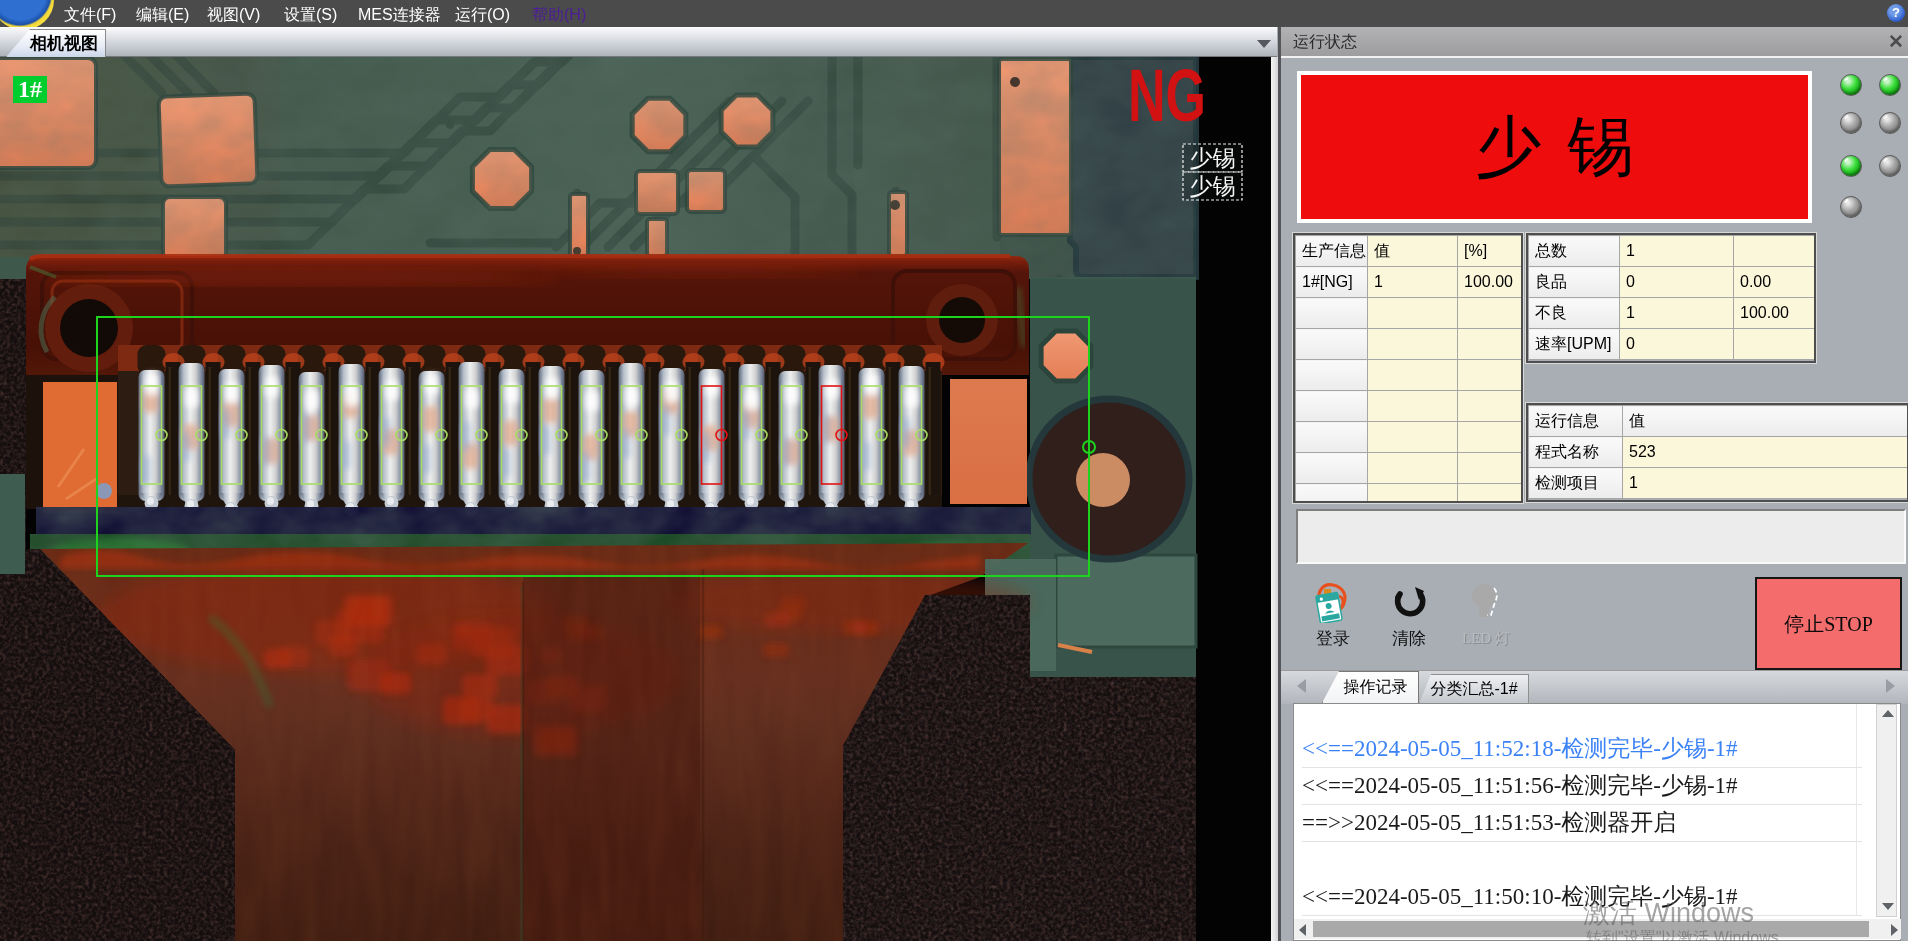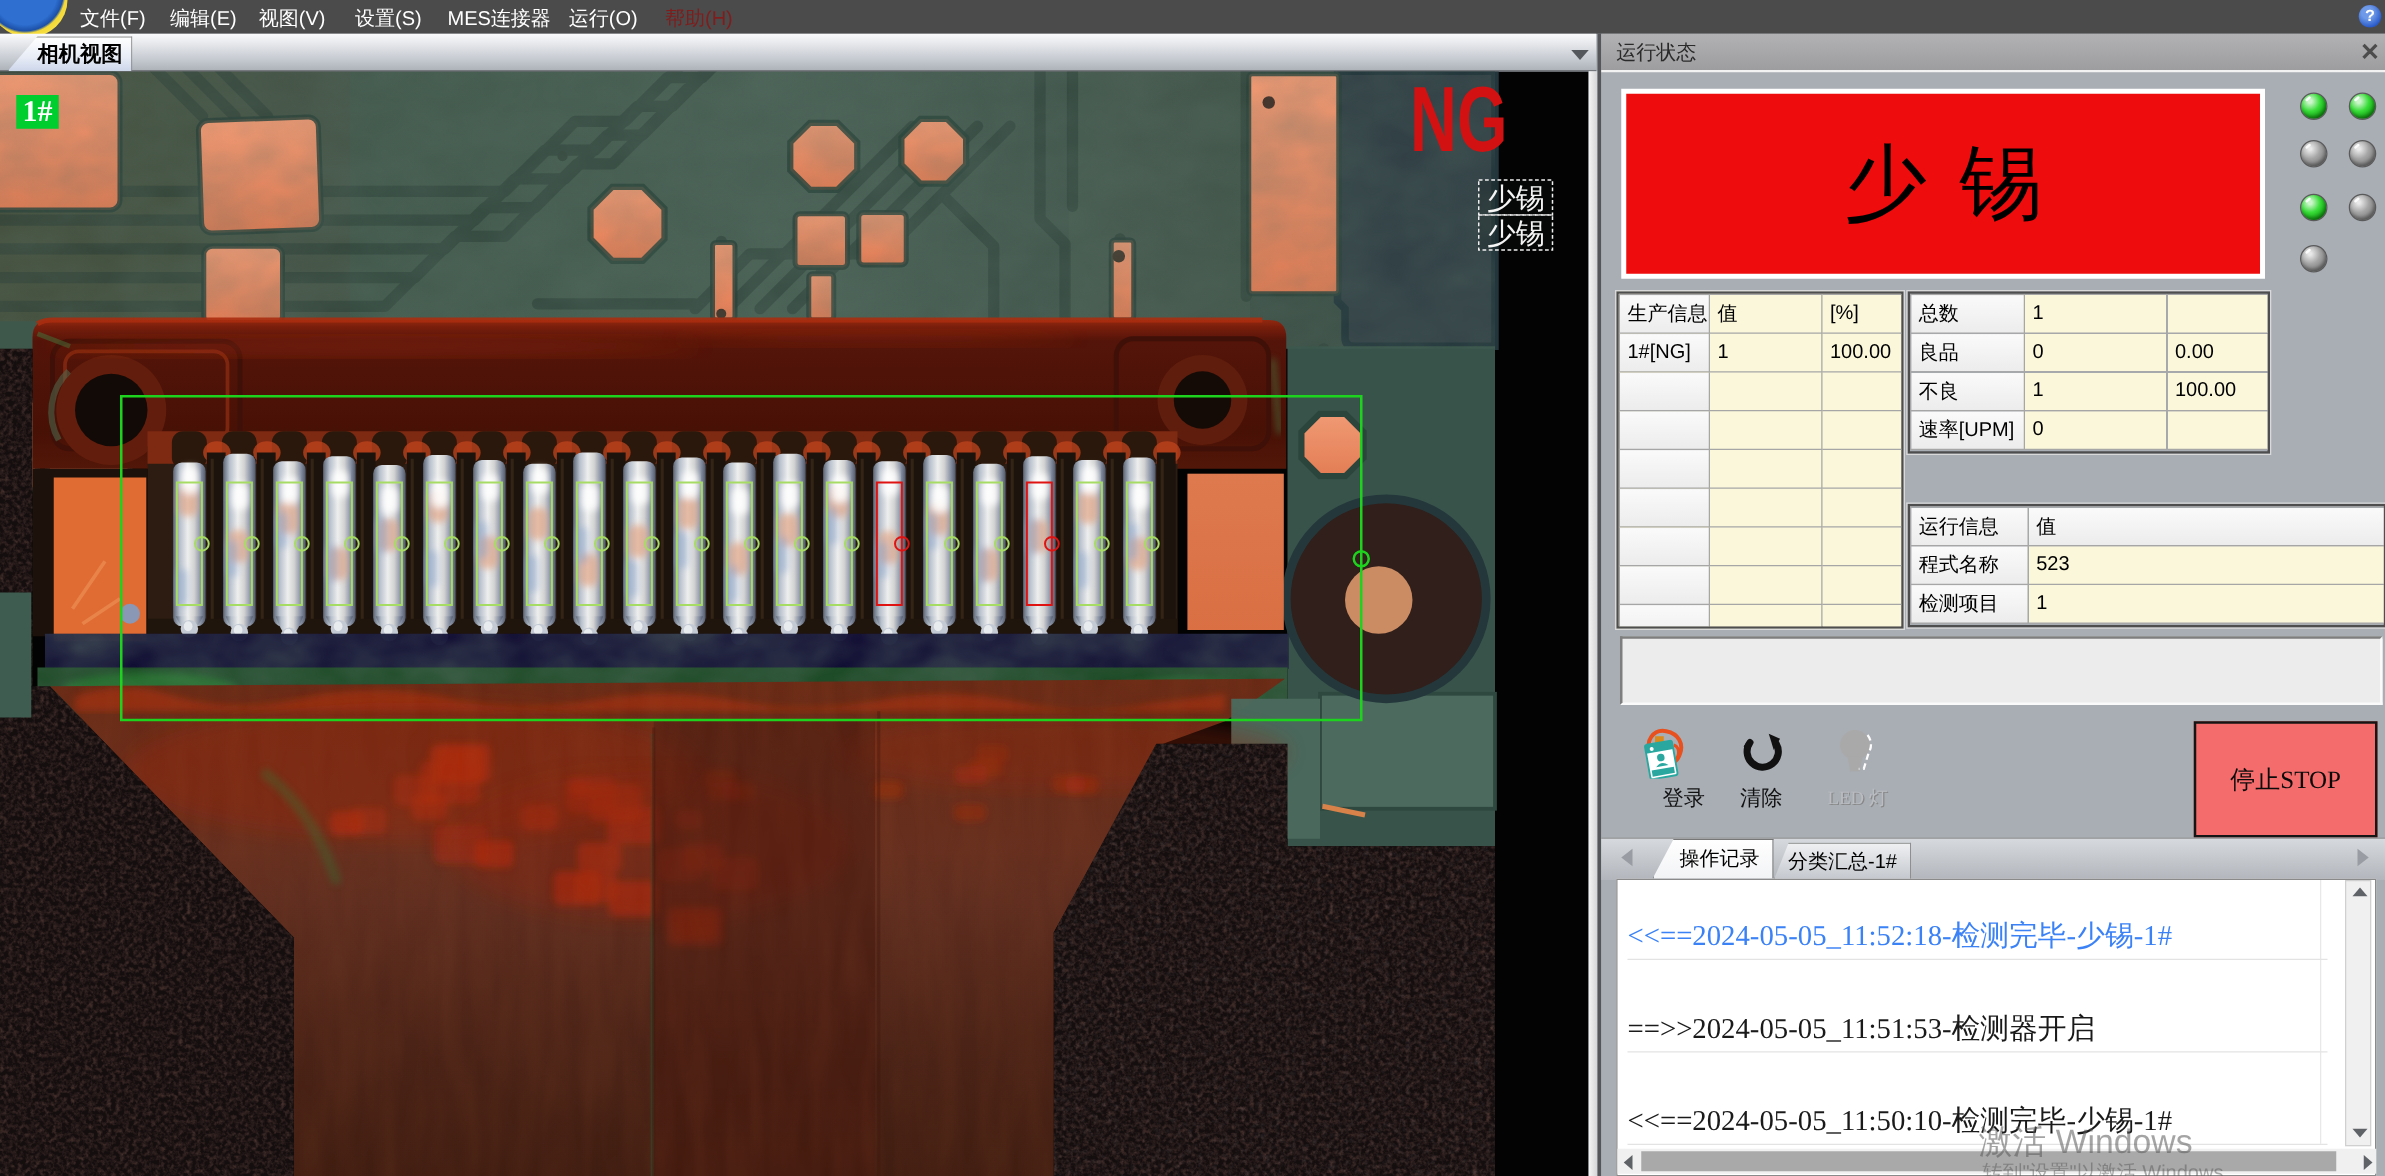--- a/index.html
+++ b/index.html
@@ -525,21 +525,21 @@
       </svg>
     </div>
     <div style="position:absolute;left:0;top:0;width:1908px;height:27px;background:#4b4b4b;"></div>
     <div style="position:absolute;left:-8px;top:-30px;width:62px;height:60px;border-radius:50%;background:radial-gradient(circle at 45% 40%, #2e6fd0 0 52%, #1c50a8 62%, #f2d838 66%, #ffe84a 80%, #c89f15 93%, rgba(120,90,10,0) 97%);"></div>
     <div style="position:absolute;left:64px;top:5px;font-size:16px;color:#fff;">文件(F)</div>
     <div style="position:absolute;left:136px;top:5px;font-size:16px;color:#fff;">编辑(E)</div>
     <div style="position:absolute;left:207px;top:5px;font-size:16px;color:#fff;">视图(V)</div>
     <div style="position:absolute;left:284px;top:5px;font-size:16px;color:#fff;">设置(S)</div>
     <div style="position:absolute;left:358px;top:5px;font-size:16px;color:#fff;">MES连接器</div>
     <div style="position:absolute;left:455px;top:5px;font-size:16px;color:#fff;">运行(O)</div>
-    <div style="position:absolute;left:532px;top:5px;font-size:16px;color:#7f1d1d;">帮助(H)</div>
+    <div style="position:absolute;left:532px;top:5px;font-size:16px;color:#4c1d95;">帮助(H)</div>
     <div style="position:absolute;left:1887px;top:4px;width:18px;height:18px;border-radius:50%;background:radial-gradient(circle at 40% 35%, #6f9ae8 0 30%, #2456c8 75%, #9ec0f5);color:#fff;font-size:13px;font-weight:bold;text-align:center;line-height:18px;">?</div>
     <div style="position:absolute;left:0;top:27px;width:1277px;height:30px;background:linear-gradient(#fbfbfc,#c6cad1 70%,#aeb2b9);border-bottom:1px solid #75787c;box-sizing:border-box;"></div>
     <div style="position:absolute;left:1257px;top:40px;width:0;height:0;border-left:7px solid transparent;border-right:7px solid transparent;border-top:8px solid #55585c;"></div>
     <div style="position:absolute;left:6px;top:29px;width:100px;height:28px;background:linear-gradient(#ffffff,#e7ecf6 60%,#ccd6ea);border:1px solid #8a8a8a;border-bottom:none;clip-path:polygon(24px 0,100% 0,100% 100%,0 100%);box-sizing:border-box;display:flex;align-items:center;justify-content:center;padding-left:16px;font-size:17px;font-weight:bold;color:#000;">相机视图</div>
     <div style="position:absolute;left:1271px;top:57px;width:7px;height:884px;background:linear-gradient(90deg,#f5f5f5,#d4d4d6);"></div>
     <div style="position:absolute;left:1278px;top:27px;width:3px;height:914px;background:#55565a;"></div>
     <div style="position:absolute;left:1281px;top:27px;width:627px;height:29px;background:linear-gradient(#b2b2b4,#9d9da0);border-bottom:2px solid #f2f2f2;">
       <div style="position:absolute;left:12px;top:5px;font-size:16px;color:#2a2a2a;">运行状态</div>
       <div style="position:absolute;right:4px;top:3px;font-size:19px;color:#4c4c4c;font-weight:bold;">✕</div>
     </div>
@@ -689,35 +689,36 @@
     <svg style="position:absolute;left:1392px;top:585px;" width="36" height="34" viewBox="0 0 36 34">
       <path d="M 29,10 A 12.5 12.5 0 1 1 8,9" fill="none" stroke="#111" stroke-width="5.6" stroke-linecap="round"></path>
       <path d="M 23,2 L 32,6 L 27,15 Z" fill="#111"></path>
       <path d="M 3,12 a 3 3 0 1 0 2,-3" fill="#111"></path>
     </svg>
     <svg style="position:absolute;left:1470px;top:582px;" width="30" height="44" viewBox="0 0 30 44">
       <circle cx="14" cy="14" r="12" fill="#a9a9a9"></circle>
       <path d="M 8,23 h 12 l -2,12 h -8 Z" fill="#a9a9a9"></path>
       <path d="M 24,6 a 12 12 0 0 1 1,14 l -4,13 h -4" fill="none" stroke="#fdfdfd" stroke-width="1.8" stroke-dasharray="5 3"></path>
     </svg>
-    <div style="position:absolute;left:1302px;top:627px;width:62px;text-align:right;font-size:17px;color:#111;">登录</div>
+    <div style="position:absolute;left:1302px;top:627px;width:62px;text-align:center;font-size:17px;color:#111;">登录</div>
     <div style="position:absolute;left:1378px;top:627px;width:62px;text-align:center;font-size:17px;color:#111;">清除</div>
     <div style="position:absolute;left:1452px;top:629px;width:68px;text-align:center;font-size:15px;color:#b9bcc1;text-shadow:1px 1px 0 #888;font-family:'Liberation Serif',serif;">LED 灯</div>
     <div style="position:absolute;left:1755px;top:577px;width:143px;height:89px;background:#f56c6c;border:2px solid #151515;display:flex;flex-direction:row;align-items:center;justify-content:center;font-family:'Liberation Serif',serif;font-size:20px;color:#0a0a0a;line-height:24px;">
       <div>停止</div>
       <div>STOP</div>
     </div>
     <div style="position:absolute;left:1281px;top:670px;width:627px;height:33px;background:linear-gradient(#d6d9dd,#b2b6bc);border-top:1px solid #9a9a9a;"></div>
     <div style="position:absolute;left:1297px;top:679px;width:0;height:0;border-top:7px solid transparent;border-bottom:7px solid transparent;border-right:9px solid #999da3;"></div>
     <div style="position:absolute;left:1886px;top:679px;width:0;height:0;border-top:7px solid transparent;border-bottom:7px solid transparent;border-left:9px solid #999da3;"></div>
     <div style="position:absolute;left:1419px;top:674px;width:108px;height:29px;background:linear-gradient(#eff0f2,#c3c7cd);border:1px solid #8f8f8f;border-bottom:none;clip-path:polygon(12px 0,100% 0,100% 100%,0 100%);display:flex;align-items:center;justify-content:center;font-size:16px;color:#000;">分类汇总-1#</div>
     <div style="position:absolute;left:1322px;top:671px;width:97px;height:32px;background:linear-gradient(#ffffff,#f2f3f5);border:1px solid #777;border-bottom:none;clip-path:polygon(17px 0,100% 0,100% 100%,0 100%);display:flex;align-items:center;justify-content:center;padding-left:10px;box-sizing:border-box;font-size:16px;color:#000;">操作记录</div>
     <div style="position:absolute;left:1293px;top:703px;width:608px;height:238px;background:#fff;border:1px solid #8a8a8a;box-sizing:border-box;overflow:hidden;">
       <div style="position:absolute;left:562px;top:0;width:1px;height:211px;background:#e8e8e8;"></div>
       <div style="position:absolute;left:8px;top:26px;width:560px;height:37px;line-height:37px;border-bottom:1px solid #e3e3e3;font-family:'Liberation Serif',serif;font-size:23px;color:#3b82f6;white-space:nowrap;">&lt;&lt;==2024-05-05_11:52:18-检测完毕-少锡-1#</div>
+      <div style="position:absolute;left:8px;top:63px;width:560px;height:37px;line-height:37px;border-bottom:1px solid #e3e3e3;font-family:'Liberation Serif',serif;font-size:23px;color:#1a1a1a;white-space:nowrap;">&lt;&lt;==2024-05-05_11:51:56-检测完毕-少锡-1#</div>
       <div style="position:absolute;left:8px;top:100px;width:560px;height:37px;line-height:37px;border-bottom:1px solid #e3e3e3;font-family:'Liberation Serif',serif;font-size:23px;color:#1a1a1a;white-space:nowrap;">==&gt;&gt;2024-05-05_11:51:53-检测器开启</div>
       <div style="position:absolute;left:8px;top:174px;width:560px;height:37px;line-height:37px;border-bottom:1px solid #e3e3e3;font-family:'Liberation Serif',serif;font-size:23px;color:#1a1a1a;white-space:nowrap;">&lt;&lt;==2024-05-05_11:50:10-检测完毕-少锡-1#</div>
     </div>
     <div style="position:absolute;left:1876px;top:704px;width:21px;height:213px;background:#f0f0f0;border:1px solid #d0d0d0;box-sizing:border-box;"></div>
     <div style="position:absolute;left:1882px;top:710px;width:0;height:0;border-left:6px solid transparent;border-right:6px solid transparent;border-bottom:7px solid #5f6267;"></div>
     <div style="position:absolute;left:1882px;top:903px;width:0;height:0;border-left:6px solid transparent;border-right:6px solid transparent;border-top:7px solid #5f6267;"></div>
     <div style="position:absolute;left:1294px;top:919px;width:607px;height:20px;background:#f0f0f0;"></div>
     <div style="position:absolute;left:1313px;top:921px;width:556px;height:16px;background:#a9a9a9;"></div>
     <div style="position:absolute;left:1299px;top:924px;width:0;height:0;border-top:6px solid transparent;border-bottom:6px solid transparent;border-right:7px solid #5f6267;"></div>
     <div style="position:absolute;left:1891px;top:924px;width:0;height:0;border-top:6px solid transparent;border-bottom:6px solid transparent;border-left:7px solid #5f6267;"></div>

